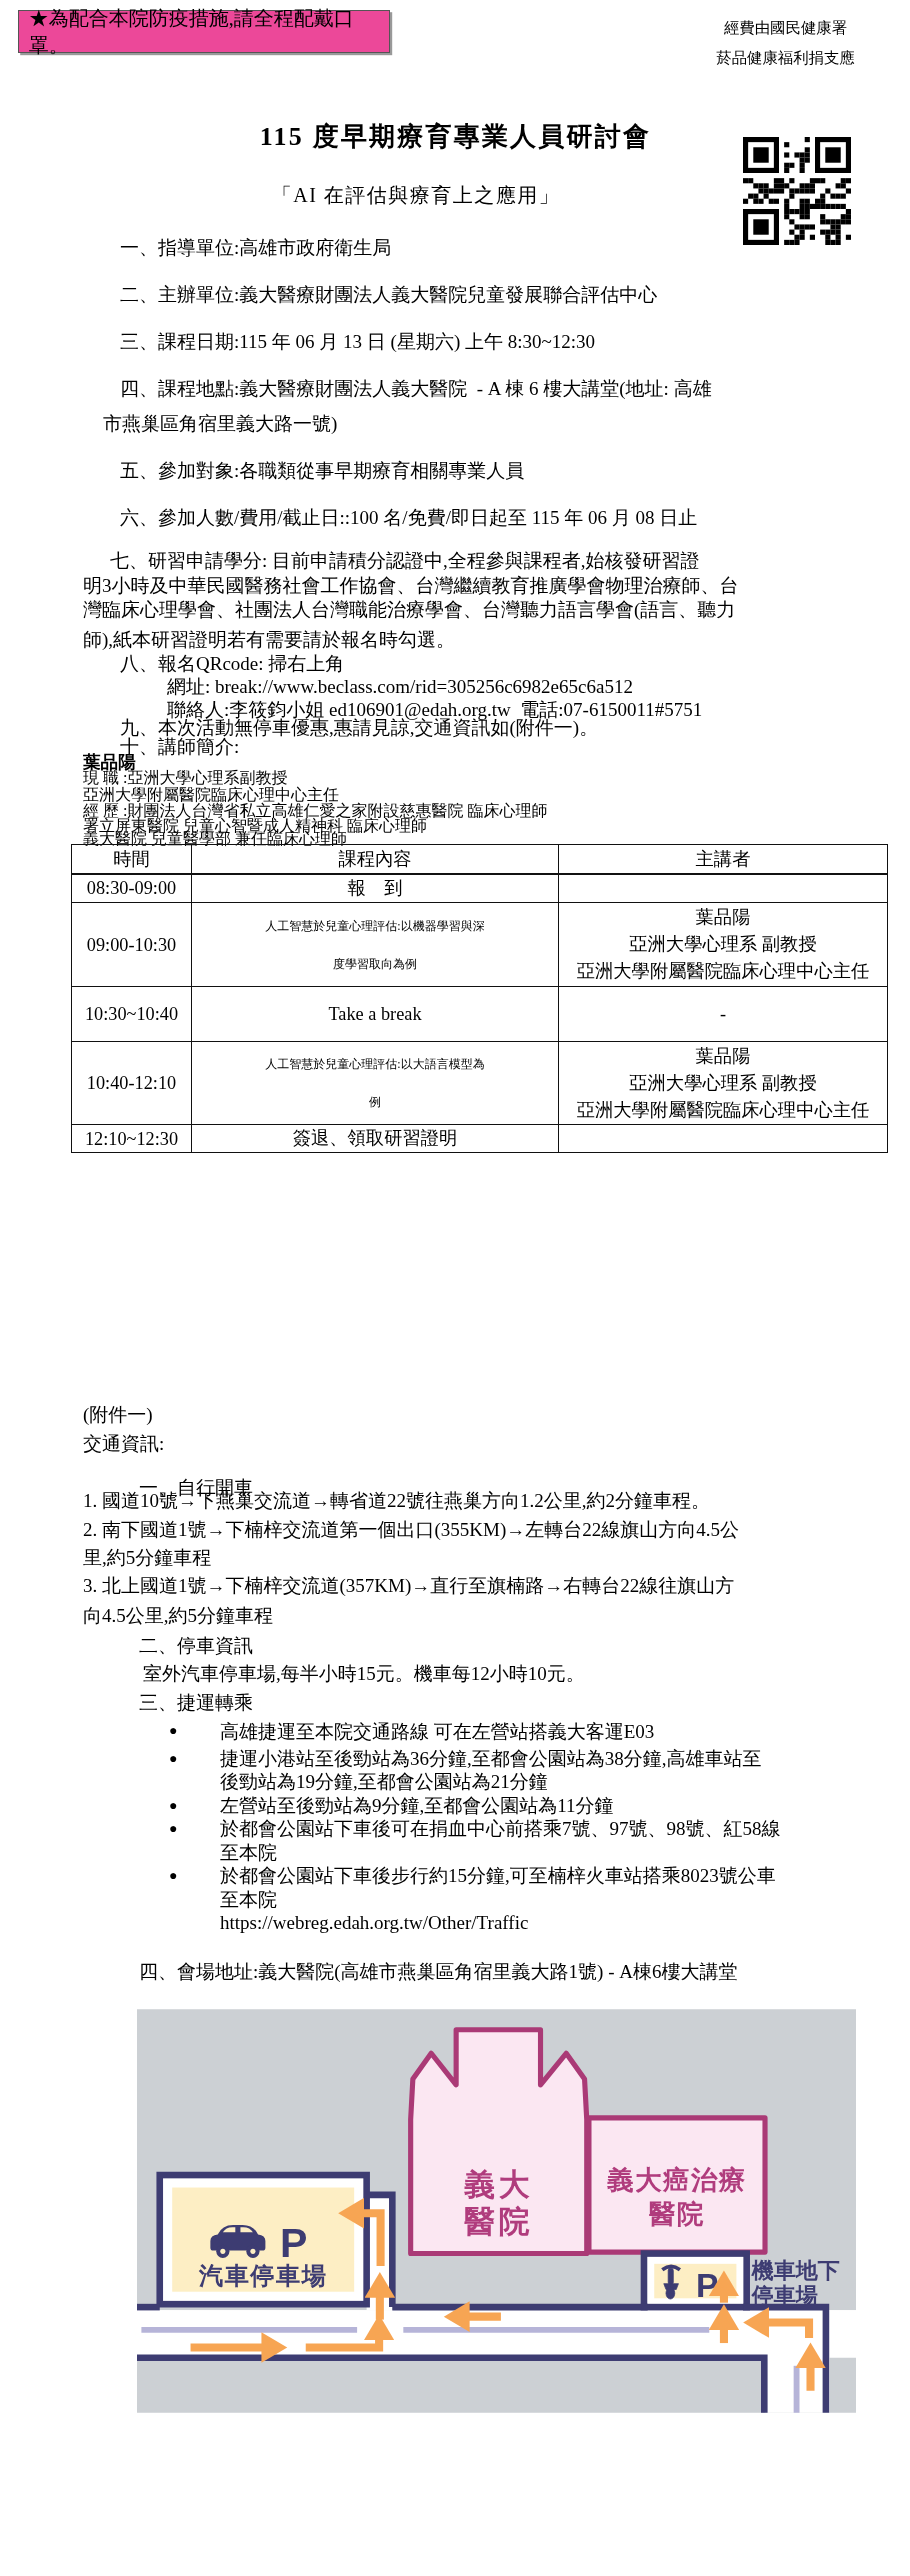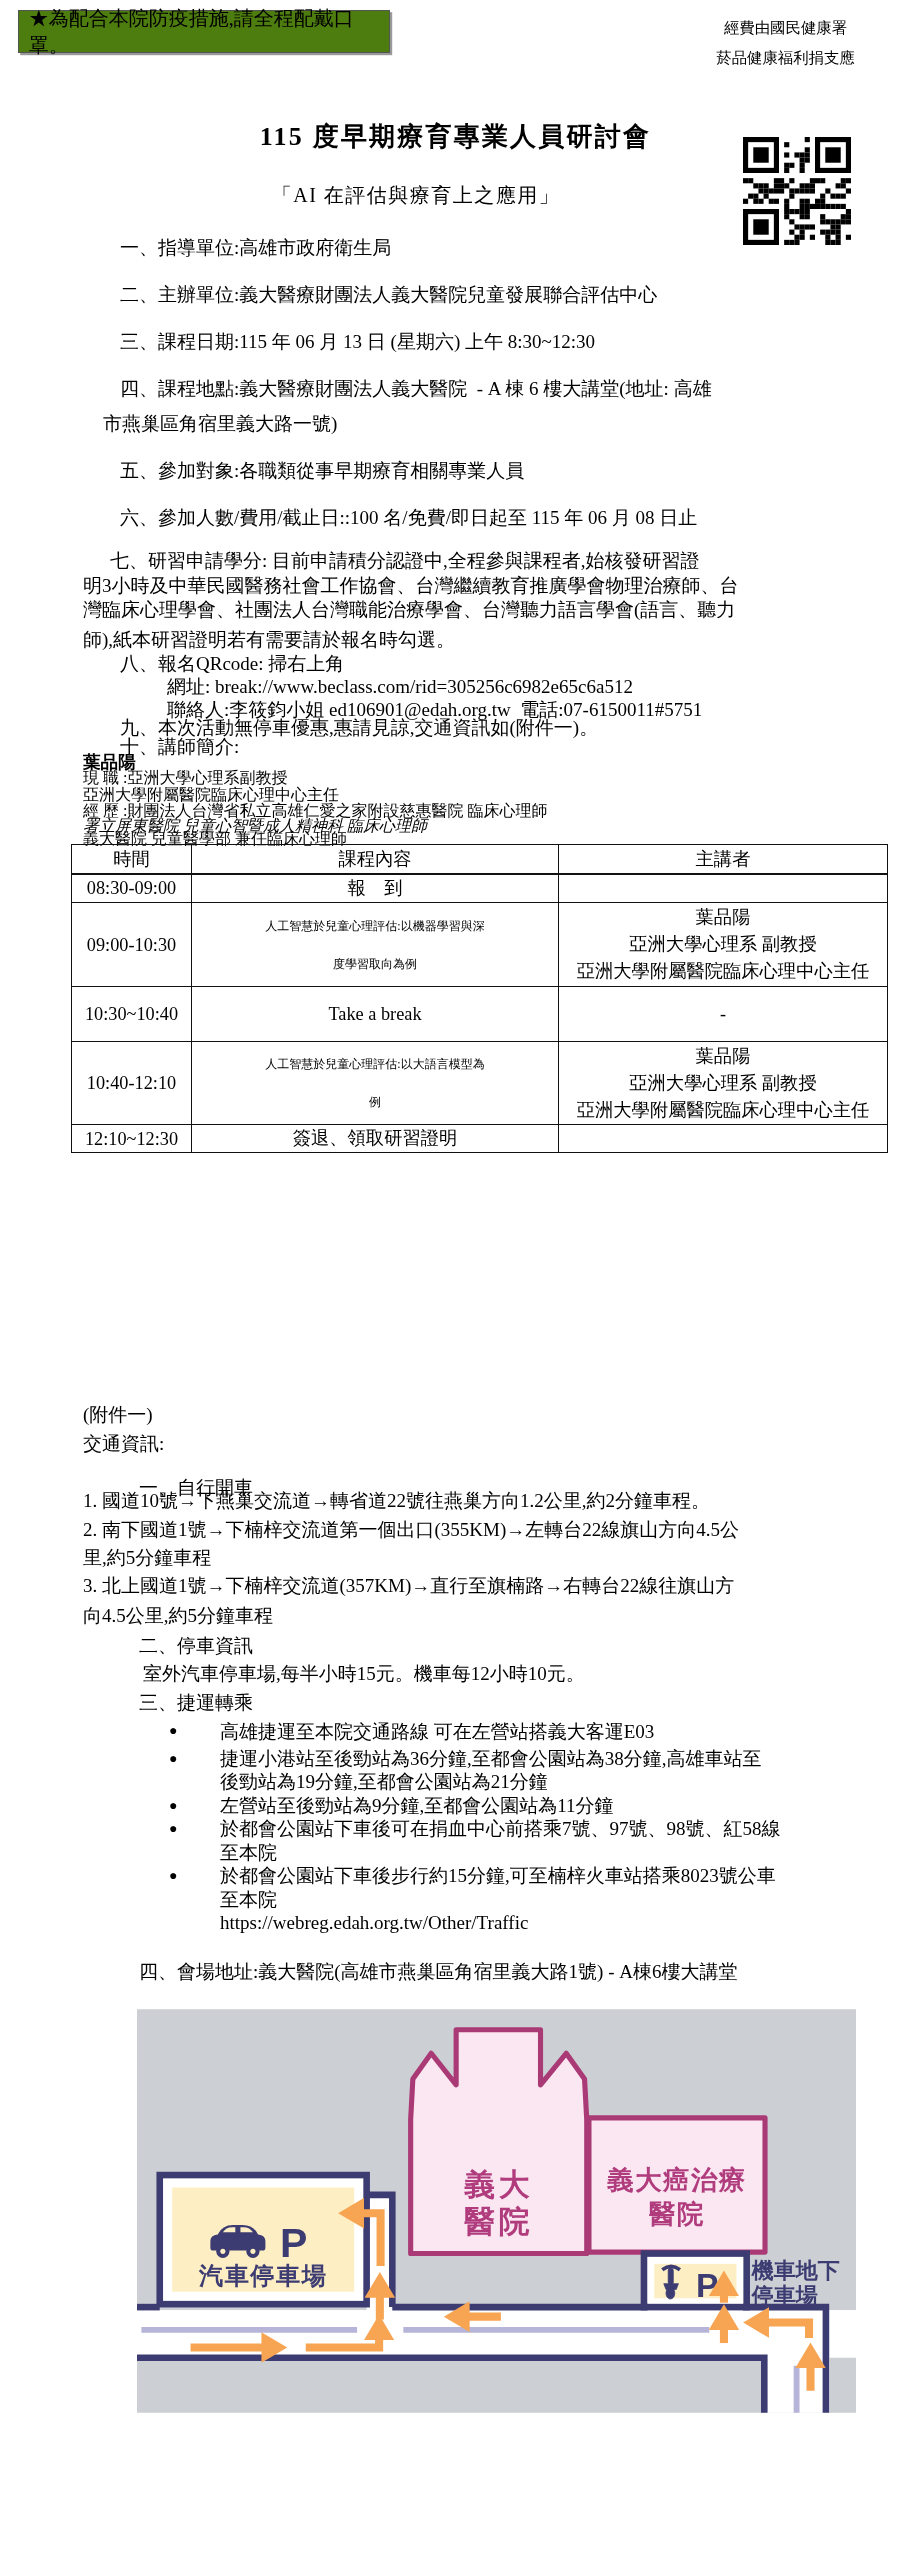--- a/index.html
+++ b/index.html
@@ -6,21 +6,21 @@
     --navy:#3d3c72; --orange:#f7a553; --cream:#fdeec4; --pink:#fbe7f2;
     --magenta_border:#aa3a76; --magenta_text:#b03c7d; --lavender:#b6b4d8; --gray:#ccd0d4;
   }
   *{margin:0;padding:0;box-sizing:border-box}
   html,body{background:#fff}
   body{width:911px;height:2576px;position:relative;overflow:hidden;
        font-family:"Liberation Serif",serif;color:#000}
   .line{position:absolute;font-size:19px;line-height:1.25;white-space:pre}
   .bullet{font-size:14px;top:0}
   #maskbox{position:absolute;left:18.3px;top:10.3px;width:372px;height:43px;
-           border:1.5px solid #555;box-shadow:2.2px 2.2px 0 #999;background:#4d7c0f;
+           border:1.5px solid #555;box-shadow:2.2px 2.2px 0 #999;background:#ec4899;
            display:flex;align-items:center;padding-left:9.5px;font-size:20px}
   #funding{position:absolute;left:694px;top:13.2px;width:183px;text-align:center;
            font-size:15.4px;line-height:30px}
   #qr{position:absolute;left:743px;top:137px}
   #title{position:absolute;left:0;top:119px;width:911px;text-align:center;
          font-size:26px;font-weight:bold;letter-spacing:2.2px}
   #subtitle{position:absolute;left:0;top:182px;width:832px;text-align:center;
             font-size:20px;letter-spacing:1.5px}
   #sched{position:absolute;left:71px;top:844px;width:815px;
          border-collapse:collapse;table-layout:fixed;border:1.5px solid #111}
@@ -198,21 +198,21 @@
     <div class="line" style="left: 83px; top: 622px; margin-top: 6px;">師),紙本研習證明若有需要請於報名時勾選。</div>
     <div class="line" style="left: 120px; top: 652px;">八、報名QRcode: 掃右上角</div>
     <div class="line" style="left: 167px; top: 675px;">網址: break://www.beclass.com/rid=305256c6982e65c6a512</div>
     <div class="line" style="left: 167px; top: 698px;">聯絡人:李筱鈞小姐 ed106901@edah.org.tw  電話:07-6150011#5751</div>
     <div class="line" style="left: 120px; top: 716px;">九、本次活動無停車優惠,惠請見諒,交通資訊如(附件一)。</div>
     <div class="line" style="left: 120px; top: 735px;">十、講師簡介:</div>
     <div class="line" style="left: 83px; top: 752px; font-size: 17.6px; font-weight: bold;">葉品陽</div>
     <div class="line" style="left: 83px; top: 768px; font-size: 16px;">現 職 :亞洲大學心理系副教授</div>
     <div class="line" style="left: 83px; top: 785px; font-size: 16px;">亞洲大學附屬醫院臨床心理中心主任</div>
     <div class="line" style="left: 83px; top: 801px; font-size: 16px;">經 歷 :財團法人台灣省私立高雄仁愛之家附設慈惠醫院 臨床心理師</div>
-    <div class="line" style="left: 83px; top: 816px; font-size: 16px; font-style: italic;">署立屏東醫院 兒童心智暨成人精神科 臨床心理師</div>
+    <div class="line" style="left: 83px; top: 816px; font-size: 16px;">署立屏東醫院 兒童心智暨成人精神科 臨床心理師</div>
     <div class="line" style="left: 83px; top: 829px; font-size: 16px;">義大醫院 兒童醫學部 兼任臨床心理師</div>
   </div>
 
 <table id="sched">
   <colgroup>
       <col style="width:120px">
       <col style="width:367px">
       <col style="width:329px">
     </colgroup>
   <thead>

